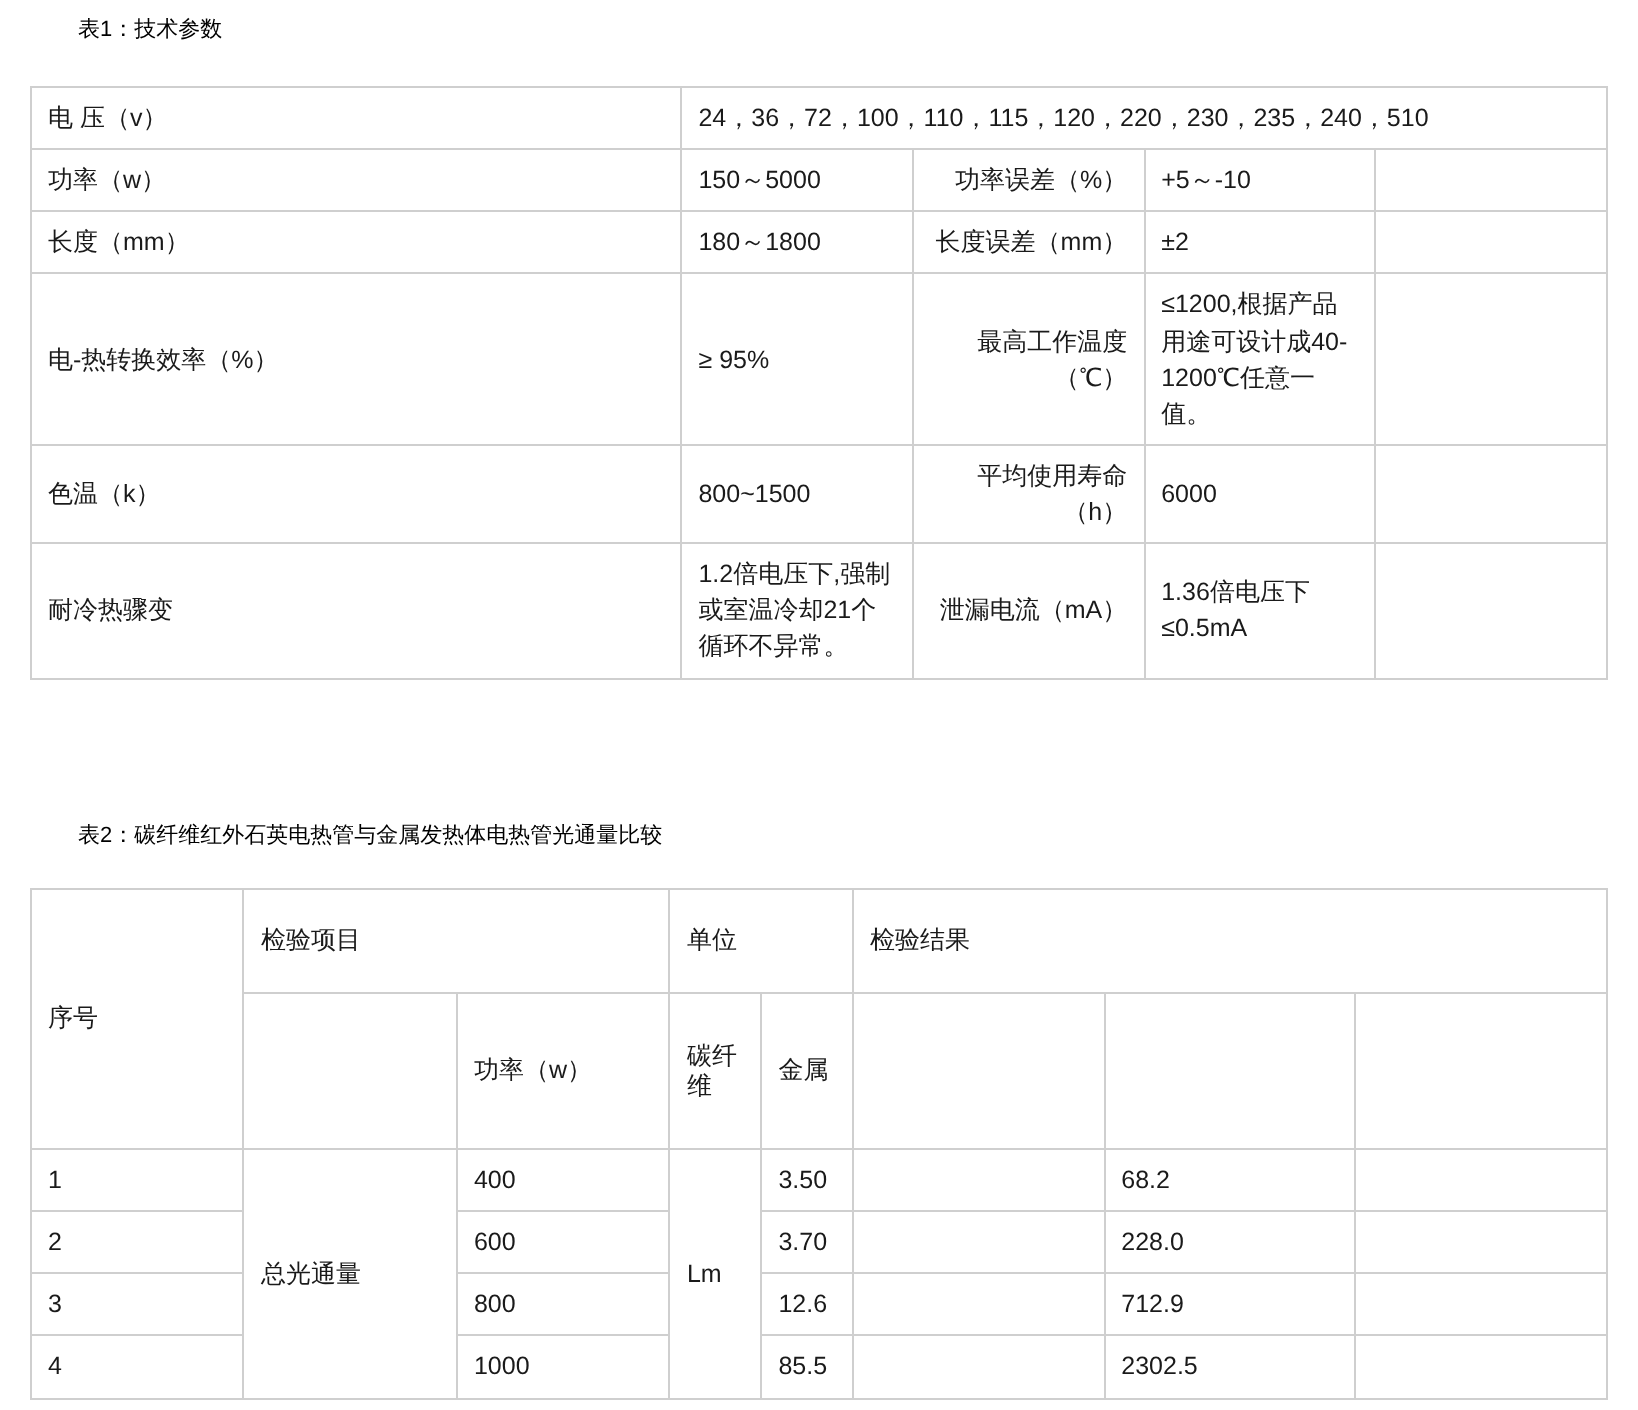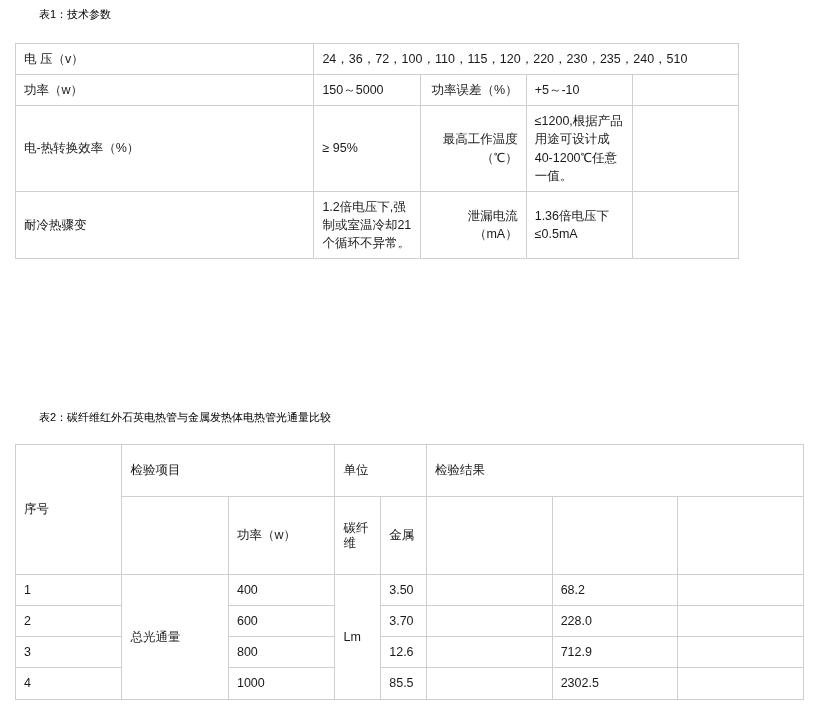--- a/index.html
+++ b/index.html
@@ -46,21 +46,21 @@
     font-size: 12.5px;
     line-height: 1.45;
     vertical-align: middle;
     color: #1a1a1a;
     word-wrap: break-word;
   }
   #table1 {
     position: absolute;
     left: 15px;
     top: 43px;
-    width: 724px;
+    width: 789px;
   }
   #table1 td.c0 { width: 158px; }
   #table1 td.c1 { width: 232px; }
   #table1 td.c2 { width: 152px; text-align: right; }
   #table1 td.c3 { width: 140px; }
   #table1 td.c4 { width: 107px; }
   #table2 {
     position: absolute;
     left: 15px;
     top: 444px;
@@ -94,25 +94,39 @@
         <td class="c0">电 压（v）</td>
         <td class="c1" colspan="4">24，36，72，100，110，115，120，220，230，235，240，510</td>
       </tr>
       <tr>
         <td class="c0">功率（w）</td>
         <td class="c1">150～5000</td>
         <td class="c2">功率误差（%）</td>
         <td class="c3">+5～-10</td>
         <td class="c4"></td>
       </tr>
+      <tr>
+        <td class="c0">长度（mm）</td>
+        <td class="c1">180～1800</td>
+        <td class="c2">长度误差（mm）</td>
+        <td class="c3">±2</td>
+        <td class="c4"></td>
+      </tr>
       <tr class="tall">
         <td class="c0">电-热转换效率（%）</td>
         <td class="c1">≥ 95%</td>
         <td class="c2">最高工作温度（℃）</td>
         <td class="c3">≤1200,根据产品用途可设计成40-1200℃任意一值。</td>
+        <td class="c4"></td>
+      </tr>
+      <tr>
+        <td class="c0">色温（k）</td>
+        <td class="c1">800~1500</td>
+        <td class="c2">平均使用寿命（h）</td>
+        <td class="c3">6000</td>
         <td class="c4"></td>
       </tr>
       <tr style="height:46px">
         <td class="c0">耐冷热骤变</td>
         <td class="c1">1.2倍电压下,强制或室温冷却21个循环不异常。</td>
         <td class="c2">泄漏电流（mA）</td>
         <td class="c3">1.36倍电压下≤0.5mA</td>
         <td class="c4"></td>
       </tr>
     </tbody>

